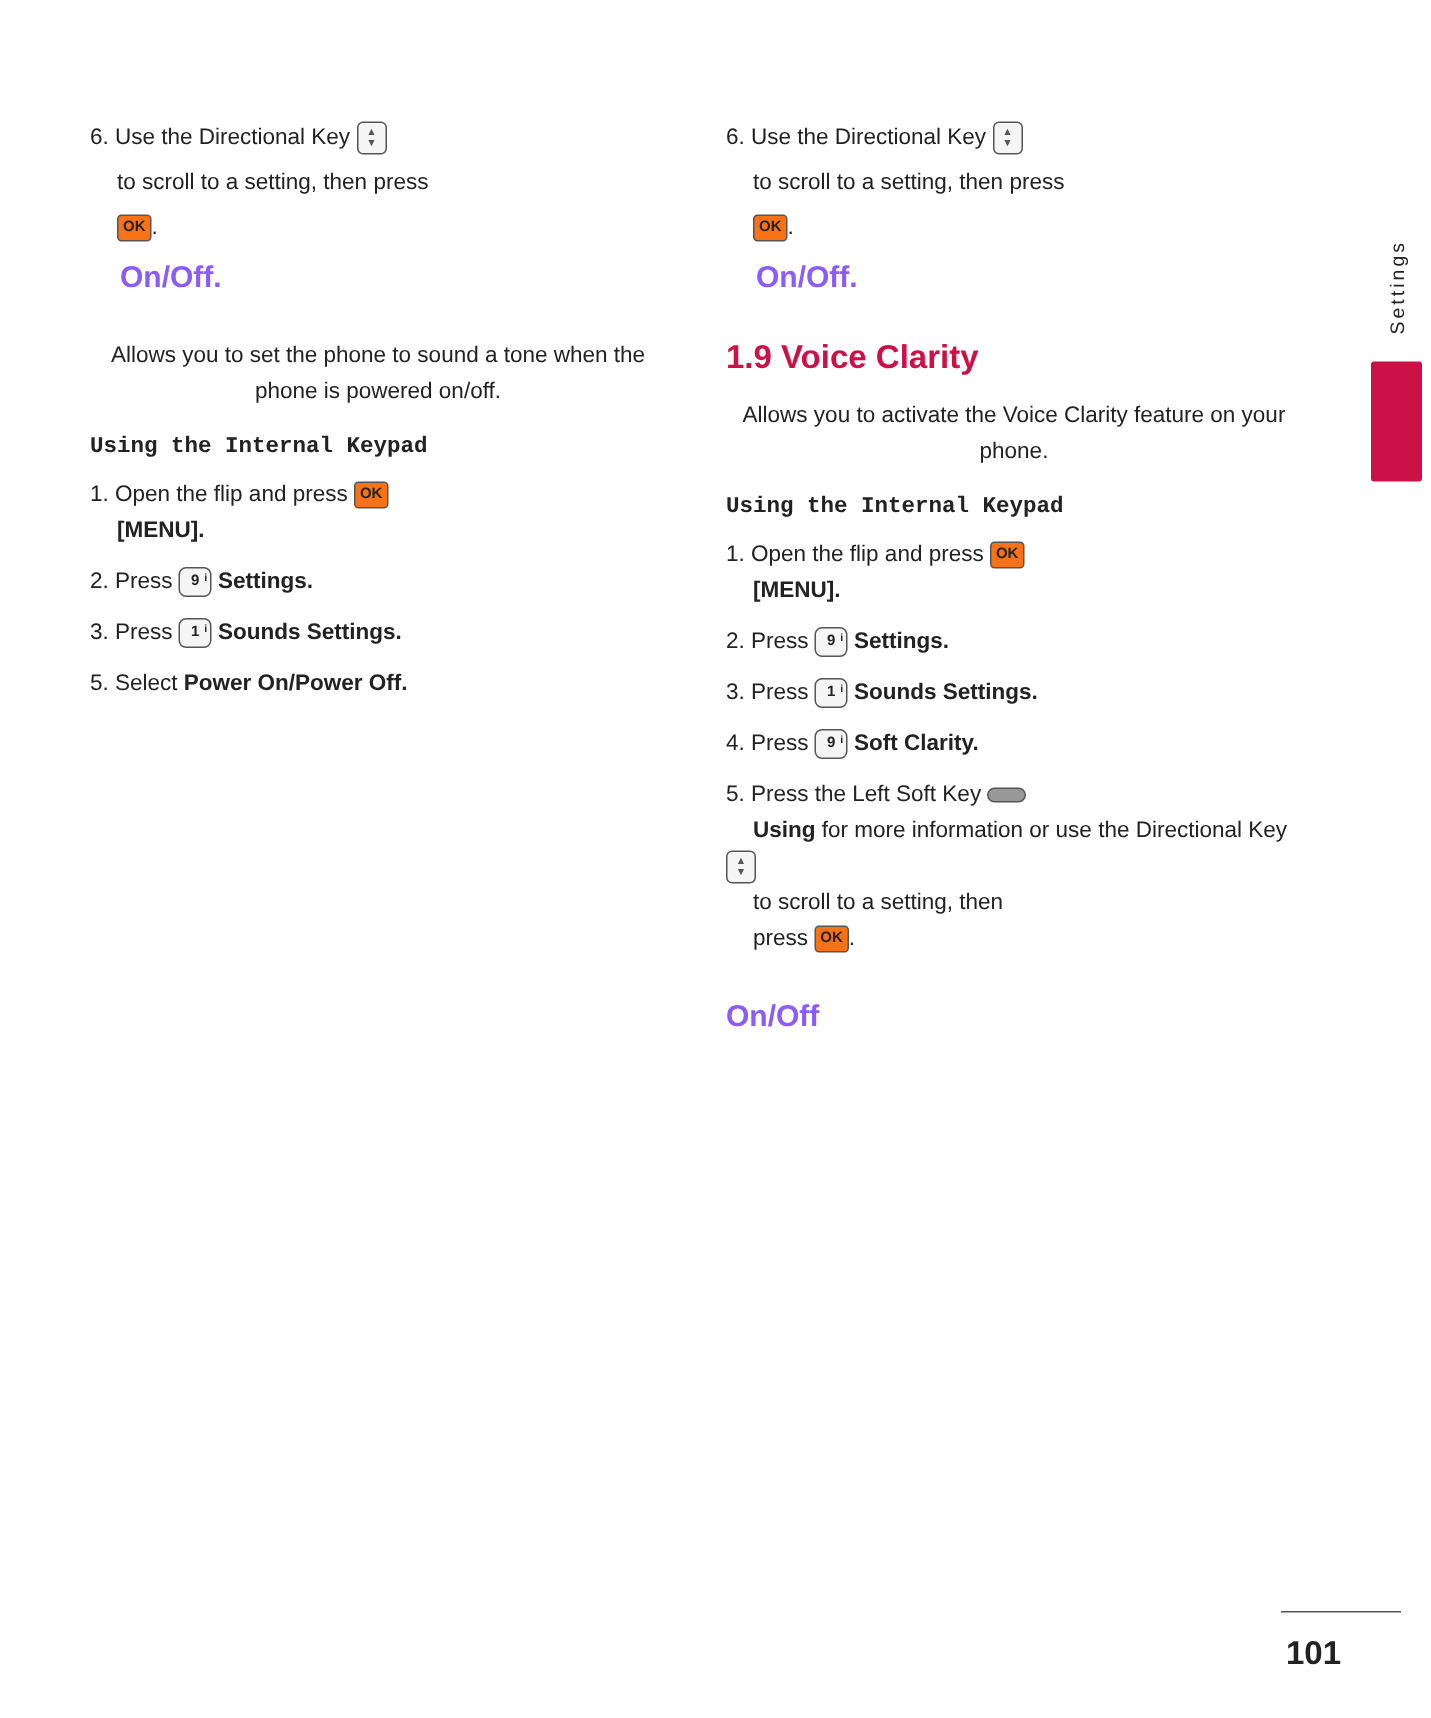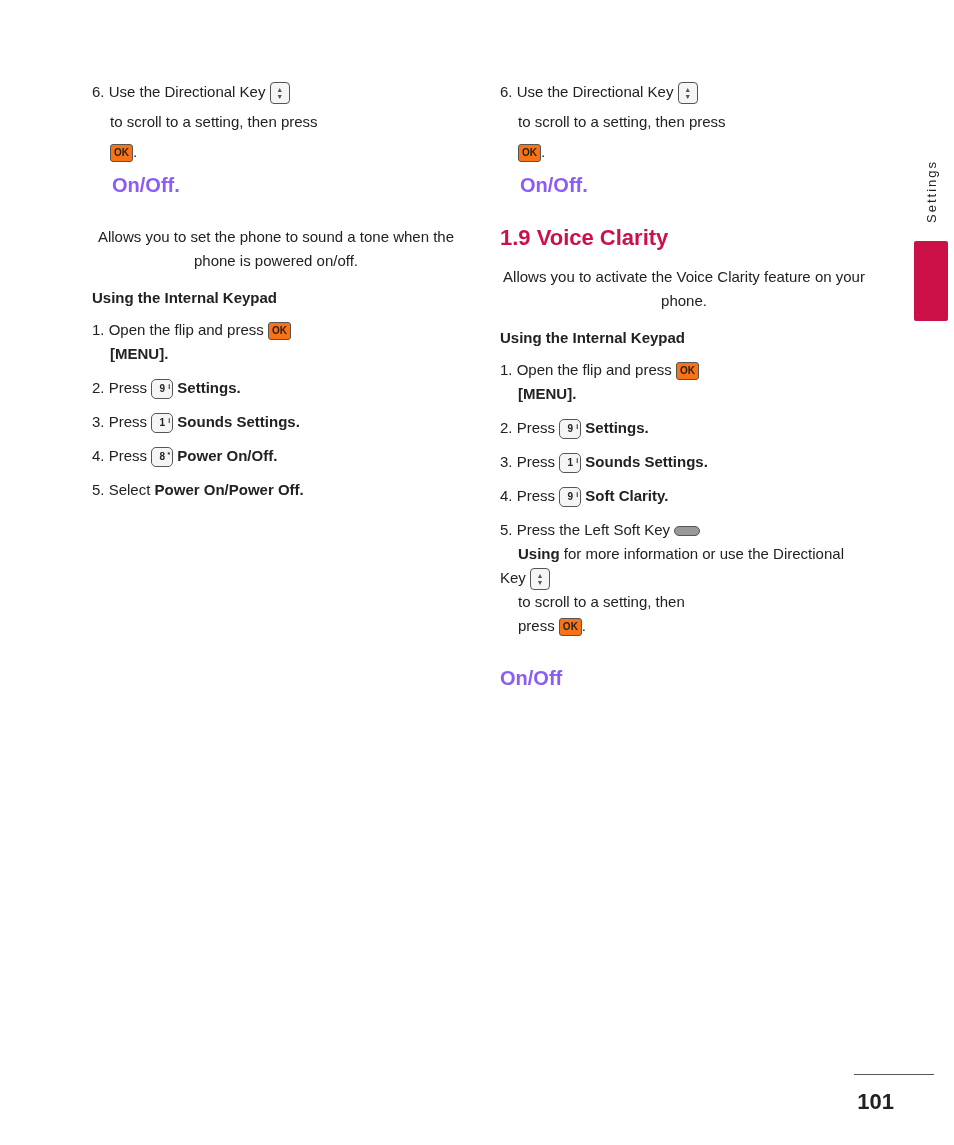--- a/index.html
+++ b/index.html
@@ -12,21 +12,20 @@
       font-size: 15px;
       color: #222;
       position: relative;
     }
 
     .page-container {
       display: flex;
       flex-direction: row;
       width: 954px;
       min-height: 1145px;
-      padding-left: 32px;
     }
 
     .main-content {
       flex: 1;
       padding: 80px 40px 60px 60px;
       display: flex;
       flex-direction: column;
     }
 
     .columns {
@@ -71,20 +70,21 @@
       line-height: 1.6;
       color: #222;
       margin-bottom: 16px;
       text-align: center;
     }
 
     .subsection-title {
       font-weight: bold;
       font-size: 15px;
       margin-bottom: 12px;
+      font-family: Liberation Mono, monospace;
     }
 
     .step-list {
       list-style: none;
       padding: 0;
     }
 
     .step-list li {
       font-size: 15px;
       line-height: 1.6;
@@ -278,25 +278,20 @@
             <span class="key-num">9<sup>i</sup></span>
             <span class="bold-inline"> Settings.</span>
           </li>
 
           <li>
             <span>3. Press </span>
             <span class="key-num">1<sup>i</sup></span>
             <span class="bold-inline"> Sounds Settings.</span>
           </li>
 
-          <li>
-            <span>4. Press </span>
-            <span class="key-num">8<sup>*</sup></span>
-            <span class="bold-inline"> Power On/Off.</span>
-          </li>
 
           <li>
             <span>5. Select </span>
             <span class="bold-inline">Power On/Power Off.</span>
           </li>
 
         </ul>
       </div>
 
       <div class="col">

